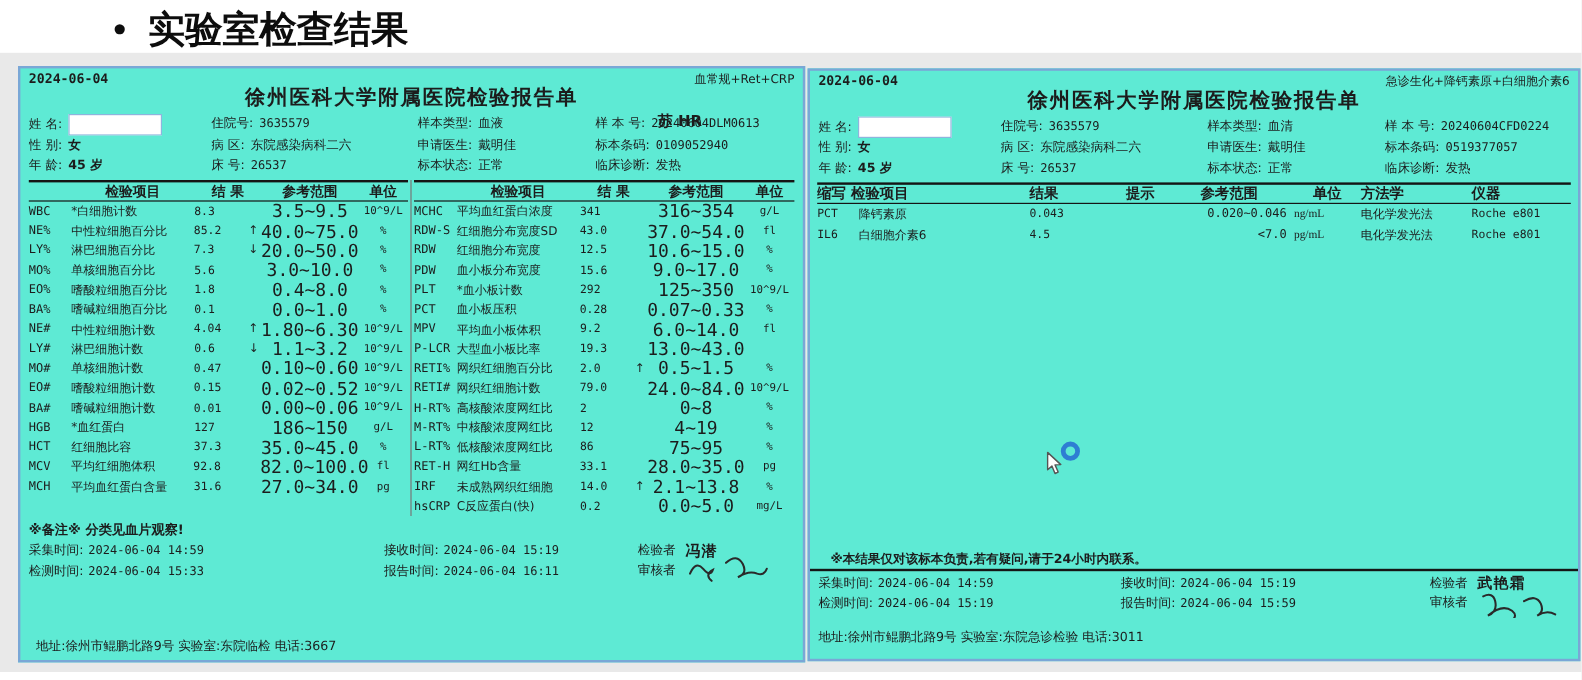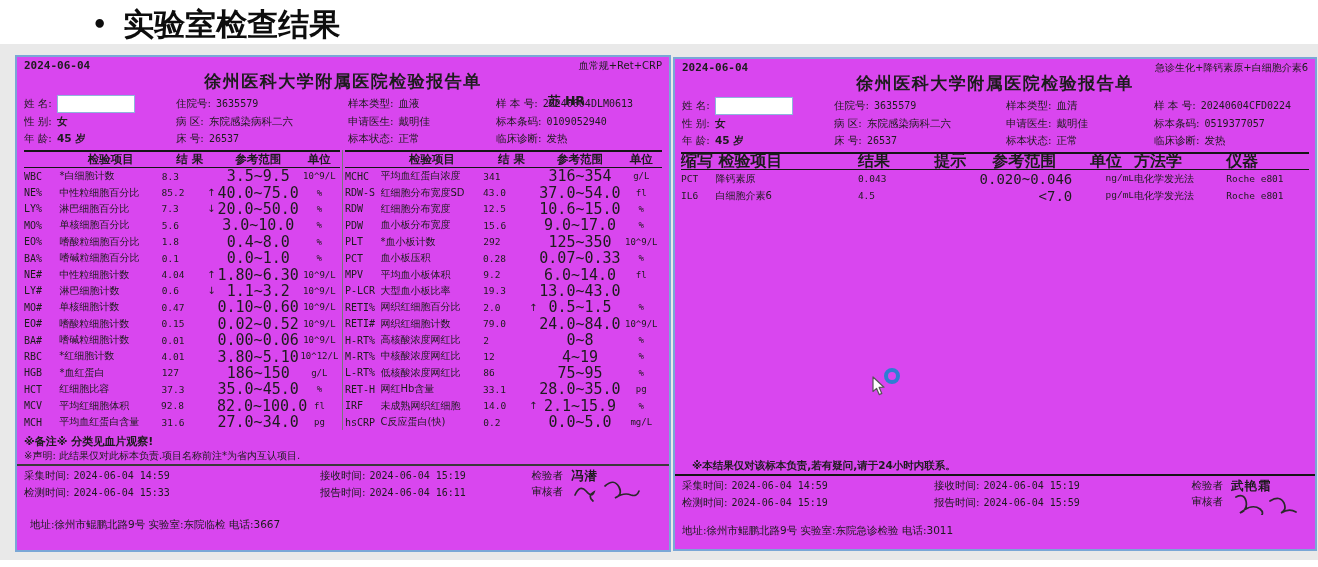--- a/index.html
+++ b/index.html
@@ -5,21 +5,21 @@
   * { margin:0; padding:0; box-sizing:border-box; }
   html,body { width:1318px; height:567px; }
   body { position:relative; background:#fff; overflow:hidden;
          font-family:"DejaVu Sans", sans-serif; color:#1c1c1c; }
   .band { position:absolute; left:0; top:44px; width:1318px; height:516px; background:#e9e9e9; }
 
   .slide-title { position:absolute; left:92px; top:4px; display:flex; align-items:center; gap:16px;
                  font-size:31px; font-weight:600; color:#0d0d0d; z-index:3; }
   .slide-title .bullet { font-size:24px; line-height:1; }
 
-  .report { position:absolute; background:#d946ef; border:2px solid #7aa7d6; z-index:2; }
+  .report { position:absolute; background:#5eead4; border:2px solid #7aa7d6; z-index:2; }
   #report-left  { left:15px;  top:55px; width:656px; height:497px; }
   #report-right { left:673px; top:57px; width:644px; height:494px; display:flex; flex-direction:column; }
 
   .head-row { display:flex; justify-content:space-between; align-items:flex-start; padding:2px 7px 0; }
   .date  { font-weight:bold; font-size:11px; font-family:"DejaVu Sans Mono", monospace; }
   .panel { font-size:10px; }
   .rpt-title { text-align:center; font-size:17px; font-weight:bold; letter-spacing:1.5px; margin-top:-3px; }
   .mark { position:absolute; right:84px; top:36px; font-weight:bold; font-size:12.5px; }
 
   .pgrid { display:grid; grid-template-columns:152px 172px 148px 1fr; padding:2px 7px 0;
@@ -44,36 +44,36 @@
   .c-flag  { width:13px;  text-align:center; }
   .c-range { width:82px;  text-align:center; font-family:"DejaVu Sans Mono", monospace; font-size:15px; }
   .c-unit  { width:42px;  text-align:center; font-family:"DejaVu Sans Mono", monospace; font-size:9px; }
   .cbc-head .c-name, .cbc-head .c-resh, .cbc-head .c-range, .cbc-head .c-unit
            { text-align:center; font-family:"DejaVu Sans", sans-serif; font-size:11.5px; }
   .c-resh  { width:57px; }
 
   
   .chem { margin:3px 6px 0; }
   .chem-row { display:flex; align-items:center; height:17px; font-size:10px; white-space:nowrap; }
-  .chem-row.chem-head { height:18px; font-weight:bold; font-size:16px;
+  .chem-row.chem-head { height:18px; font-weight:bold; font-size:12px;
                         border-top:2px solid #151515; border-bottom:1.5px solid #151515; }
   .h-codename { width:184px; }
   .h-res    { width:75px; }
   .h-hint   { width:42px;  text-align:center; }
   .h-range  { width:112px; text-align:center; }
   .h-unit   { width:58px;  text-align:center; }
   .h-method { width:96px; }
   .h-inst   { width:86px; }
   .g-code   { width:36px;  font-family:"DejaVu Sans Mono", monospace; font-size:9.5px; }
   .g-name   { width:148px; }
   .g-res    { width:75px;  font-family:"DejaVu Sans Mono", monospace; font-size:9.5px; }
   .g-hint   { width:42px;  text-align:center; }
   .g-range  { width:112px; text-align:right; padding-right:6px;
-              font-family:"DejaVu Sans Mono", monospace; font-size:14px; }
-  .g-unit   { width:58px;  text-align:right; font-family:Liberation Mono, monospace; font-size:9.5px; }
+              font-family:"DejaVu Sans Mono", monospace; font-size:10px; }
+  .g-unit   { width:58px;  text-align:left; font-family:Liberation Serif, serif; font-size:9.5px; }
   .g-method { width:96px; }
   .g-inst   { width:86px;  font-family:"DejaVu Sans Mono", monospace; font-size:9.5px; }
 
   .remark1 { font-weight:bold; font-size:11px; padding:4px 7px 0; }
   .remark2 { font-size:10px; padding:0 7px 1px; border-bottom:2px solid #3a3a3a; }
   .remark-single { font-weight:bold; font-size:10.5px; padding:2px 17px 1px; border-bottom:2px solid #151515; }
 
   .times-wrap { position:relative; padding:3px 7px 0; font-size:10.5px; }
   .tgrid { display:grid; row-gap:3px; width:600px; }
   #report-left  .tgrid { grid-template-columns:296px 304px; }
@@ -82,21 +82,21 @@
   .tval { font-family:"DejaVu Sans Mono", monospace; font-size:10px; margin-left:4px; }
 
   .sig { position:absolute; top:2px; font-size:10.5px; }
   #report-left  .sig { right:26px; }
   #report-right .sig { right:14px; }
   .sig-row { display:flex; align-items:center; gap:8px; height:16px; }
   .sig-name { font-weight:bold; font-size:12.5px; letter-spacing:1px; }
   .sig svg { display:block; }
 
   .addr { font-size:10.5px; padding:0 7px; }
-  #report-left .addr { position:absolute; left:0; bottom:18px;padding-left:13px; }
+  #report-left .addr { position:absolute; left:0; bottom:4px;padding-left:13px; }
   #report-right .addr { margin:14px 0 11px; }
   .spacer { flex:1; }
 
   
   #cursor { position:absolute; left:870px; top:364px; width:40px; height:40px; z-index:5; }
   .ring { position:absolute; left:14px; top:4px; width:16px; height:16px;
           border:4px solid #2e7ed3; border-radius:50%; background:transparent; }
   .arrow { position:absolute; left:2px; top:12px; }
 </style>
 </head>
@@ -221,28 +221,20 @@
         </div>
         <div class="cbc-row">
           <span class="c-code">BA#</span>
           <span class="c-name">嗜碱粒细胞计数</span>
           <span class="c-res">0.01</span>
           <span class="c-flag"></span>
           <span class="c-range">0.00~0.06</span>
           <span class="c-unit">10^9/L</span>
         </div>
         <div class="cbc-row">
-          <span class="c-code">RBC</span>
-          <span class="c-name">*红细胞计数</span>
-          <span class="c-res">4.01</span>
-          <span class="c-flag"></span>
-          <span class="c-range">3.80~5.10</span>
-          <span class="c-unit">10^12/L</span>
-        </div>
-        <div class="cbc-row">
           <span class="c-code">HGB</span>
           <span class="c-name">*血红蛋白</span>
           <span class="c-res">127</span>
           <span class="c-flag"></span>
           <span class="c-range">186~150</span>
           <span class="c-unit">g/L</span>
         </div>
         <div class="cbc-row">
           <span class="c-code">HCT</span>
           <span class="c-name">红细胞比容</span>
@@ -386,35 +378,34 @@
           <span class="c-res">33.1</span>
           <span class="c-flag"></span>
           <span class="c-range">28.0~35.0</span>
           <span class="c-unit">pg</span>
         </div>
         <div class="cbc-row">
           <span class="c-code">IRF</span>
           <span class="c-name">未成熟网织红细胞</span>
           <span class="c-res">14.0</span>
           <span class="c-flag">↑</span>
-          <span class="c-range">2.1~15.9</span>
+          <span class="c-range">2.1~13.8</span>
           <span class="c-unit">%</span>
         </div>
         <div class="cbc-row">
           <span class="c-code">hsCRP</span>
           <span class="c-name">C反应蛋白(快)</span>
           <span class="c-res">0.2</span>
           <span class="c-flag"></span>
           <span class="c-range">0.0~5.0</span>
           <span class="c-unit">mg/L</span>
         </div>
       </div>
   </div>
   <div class="remark1">※备注※ 分类见血片观察!</div>
-  <div class="remark2">※声明: 此结果仅对此标本负责.项目名称前注*为省内互认项目.</div>
   <div class="times-wrap">
     <div class="tgrid">
       <span class="tcell"><span>采集时间:</span><span class="tval">2024-06-04 14:59</span></span>
       <span class="tcell"><span>接收时间:</span><span class="tval">2024-06-04 15:19</span></span>
       <span class="tcell"><span>检测时间:</span><span class="tval">2024-06-04 15:33</span></span>
       <span class="tcell"><span>报告时间:</span><span class="tval">2024-06-04 16:11</span></span>
     </div>
     <div class="sig">
       <div class="sig-row">
         <span>检验者</span>

